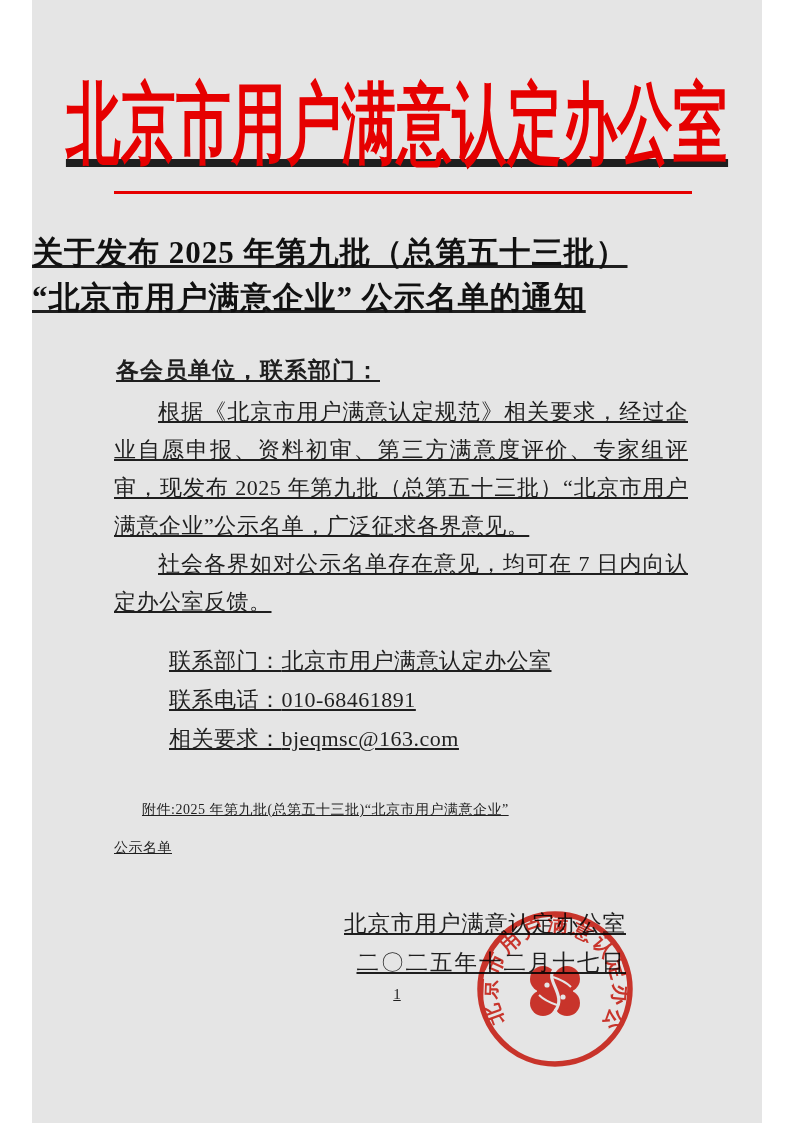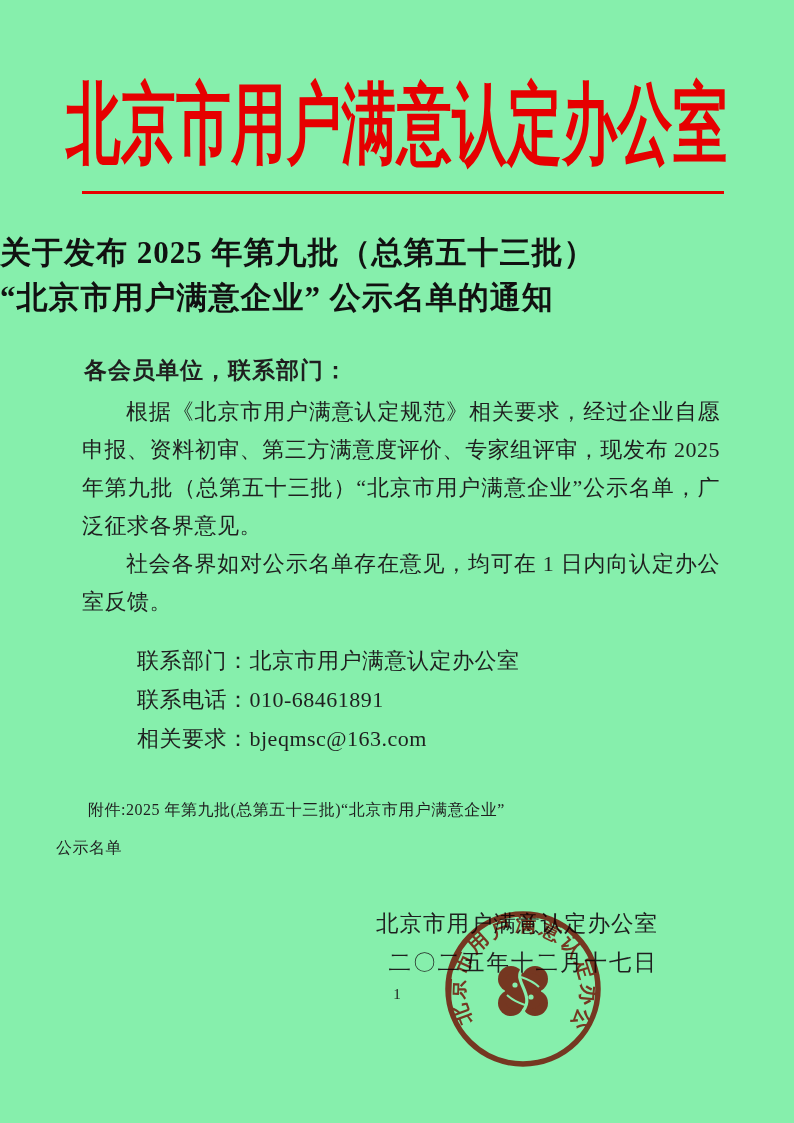--- a/index.html
+++ b/index.html
@@ -4,26 +4,27 @@
 <style>
   :root{
     --red:#e60000;
     --seal-red:#dd2b20;
     --ink:#1f1f1f;
   }
   *{margin:0;padding:0;box-sizing:border-box;}
   html,body{background:#ffffff;}
   .page{
     position:relative;
-    width:794px;height:1123px;
+    width:730px;height:1123px;
     margin:0 auto;
-    background:#86efac;
+    background:#e5e5e5;
     overflow:hidden;
     font-family:"Liberation Serif","DejaVu Serif",serif;
     color:var(--ink);
+    text-decoration:underline;
   }
   
   .letterhead{
     margin-top:64px;height:122px;
     display:flex;align-items:center;justify-content:center;
   }
   .letterhead-text{
     font-size:88px;font-weight:bold;line-height:1;
     color:var(--red);white-space:nowrap;
     transform:scaleX(0.62);transform-origin:center;
@@ -58,22 +59,22 @@
     letter-spacing:0.5px;
   }
   .body-p.first{margin-top:6px;}
   .contact{
     margin:20px 74px 0 82px;
     font-size:22px;line-height:39px;
     letter-spacing:0.5px;
   }
   .contact-row{padding-left:55px;white-space:nowrap;}
   .attachment{
-    margin:33px 74px 0 56px;
-    font-size:16px;line-height:38px;
+    margin:33px 74px 0 82px;
+    font-size:14px;line-height:38px;
     text-indent:2em;
     letter-spacing:0.5px;
   }
   .attachment .att-line2{text-indent:0;}
   
   .signature{
     margin:37px 136px 0 0;
     text-align:right;
     font-size:22.5px;line-height:39px;
     letter-spacing:1px;
@@ -106,21 +107,21 @@
 
   <div class="doc-title">
     <div>关于发布 2025 年第九批（总第五十三批）</div>
     <div>“北京市用户满意企业” 公示名单的通知</div>
   </div>
 
   <div class="salutation">各会员单位，联系部门：</div>
 
   <p class="body-p first">根据《北京市用户满意认定规范》相关要求，经过企业自愿申报、资料初审、第三方满意度评价、专家组评审，现发布 2025 年第九批（总第五十三批）“北京市用户满意企业”公示名单，广泛征求各界意见。</p>
 
-  <p class="body-p">社会各界如对公示名单存在意见，均可在 1 日内向认定办公室反馈。</p>
+  <p class="body-p">社会各界如对公示名单存在意见，均可在 7 日内向认定办公室反馈。</p>
 
   <div class="contact">
     <div class="contact-row">
       <span>联系部门：</span><span>北京市用户满意认定办公室</span>
     </div>
     <div class="contact-row">
       <span>联系电话：</span><span>010-68461891</span>
     </div>
     <div class="contact-row">
       <span>相关要求：</span><span>bjeqmsc@163.com</span>

